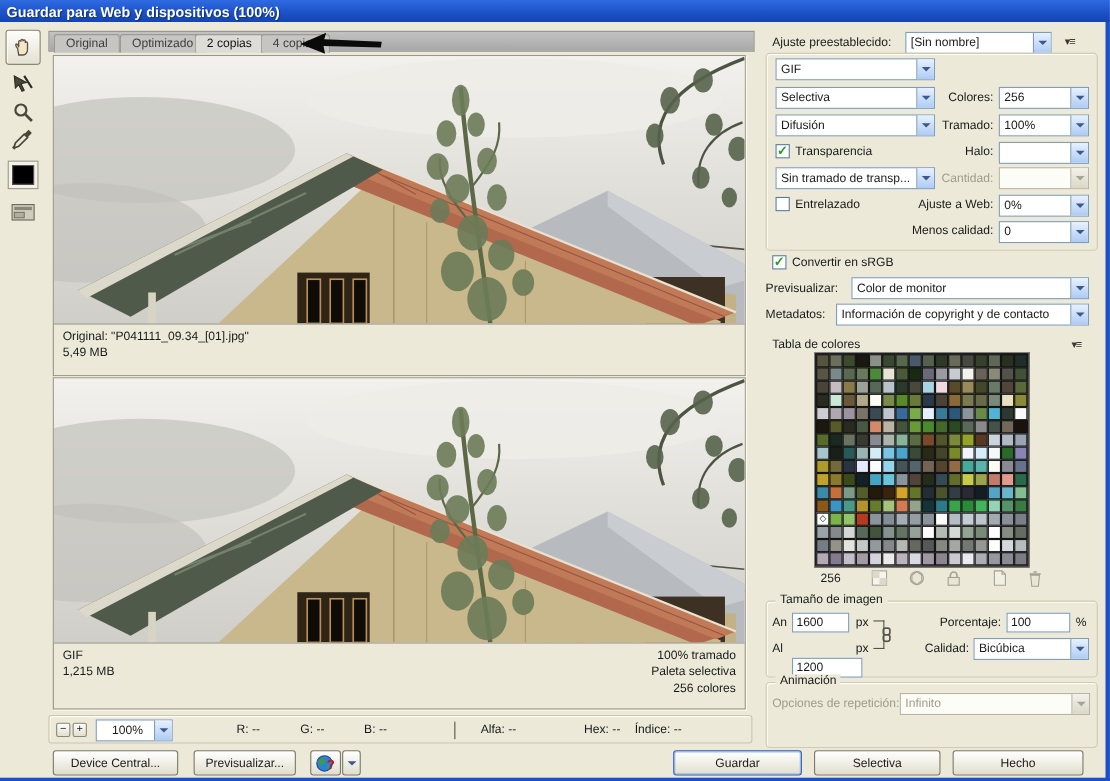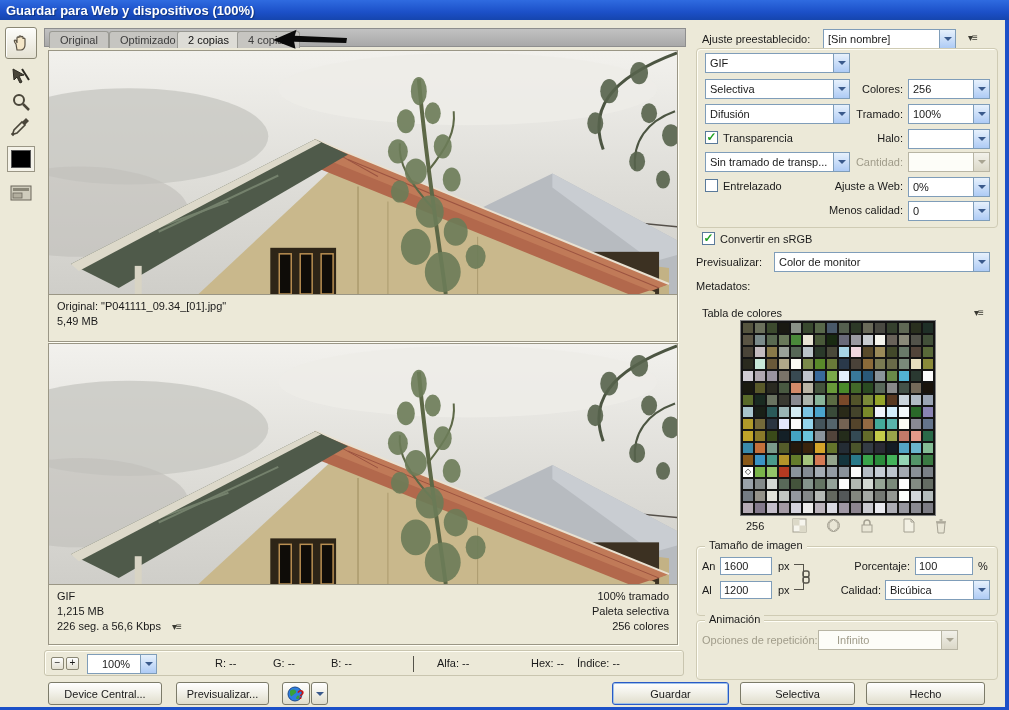--- a/index.html
+++ b/index.html
@@ -295,24 +295,20 @@
               <ellipse cx="602" cy="62" rx="8" ry="10"></ellipse>
     <ellipse cx="624" cy="84" rx="9" ry="11"></ellipse>
               <ellipse cx="590" cy="110" rx="8" ry="10"></ellipse>
     <ellipse cx="616" cy="128" rx="7" ry="9"></ellipse>
   </g>
 </svg>
 </div>
       <div class="pane-info">
         <div>GIF</div>
         <div>1,215 MB</div>
-        <div>
-          <span>226 seg. a 56,6 Kbps</span>
-          <span class="mini-menu" style="margin-left:8px;">▾≡</span>
-        </div>
         <div class="info-right">
           <div>100% tramado</div>
           <div>Paleta selectiva</div>
           <div>256 colores</div>
         </div>
       </div>
     </div>
 
     <div class="statusbar">
       <div class="spin" style="left:6px;"><span>−</span></div>
@@ -460,20 +456,26 @@
 
       <span class="rp" style="left:8px;top:236px;">Previsualizar:</span>
       <div class="combo" style="left:86px;top:232px;width:216px;">
         <span class="ctext">Color de monitor</span>
           <span class="cbtn">
             <i></i>
           </span>
       </div>
 
       <span class="rp" style="left:8px;top:260px;">Metadatos:</span>
+      <div class="combo" style="left:72px;top:256px;width:230px;">
+        <span class="ctext">Información de copyright y de contacto</span>
+          <span class="cbtn">
+            <i></i>
+          </span>
+      </div>
 
       <span class="rp" style="left:14px;top:287px;">Tabla de colores</span>
       <span class="rp menu-flag" style="left:286px;top:287px;">▾≡</span>
       <div class="ct-grid" id="ct-grid">
           <div class="ct-cell" style="background: rgb(85, 84, 63);"></div>
           <div class="ct-cell" style="background: rgb(107, 112, 92);"></div>
           <div class="ct-cell" style="background: rgb(60, 74, 46);"></div>
           <div class="ct-cell" style="background: rgb(25, 25, 18);"></div>
           <div class="ct-cell" style="background: rgb(138, 146, 136);"></div>
           <div class="ct-cell" style="background: rgb(57, 73, 47);"></div>
@@ -755,21 +757,21 @@
         </svg>
       </div>
 
       <div class="group" style="left:8px;top:526px;width:302px;height:70px;">
         <span class="gtitle">Tamaño de imagen</span>
       </div>
       <span class="rp" style="left:14px;top:540px;">An</span>
       <div class="field" style="left:32px;top:537px;width:52px;">1600</div>
       <span class="rp" style="left:90px;top:540px;">px</span>
       <span class="rp" style="left:14px;top:564px;">Al</span>
-      <div class="field" style="left:32px;top:561px;width:52px;">1200</div>
+      <div class="field" style="left:32px;top:578px;width:64px;">1200</div>
       <span class="rp" style="left:90px;top:564px;">px</span>
       <div class="bracket" style="left:106px;top:544px;height:26px;"></div>
       <svg class="rp" style="left:112px;top:550px;" width="12" height="14" viewBox="0 0 12 14">
         <rect x="3" y="1" width="6" height="6" rx="2" fill="none" stroke="#55534a" stroke-width="1.5"></rect>
         <rect x="3" y="7" width="6" height="6" rx="2" fill="none" stroke="#55534a" stroke-width="1.5"></rect>
       </svg>
       <span class="rp lbl-r" style="left:150px;top:540px;width:72px;">Porcentaje:</span>
       <div class="field" style="left:227px;top:537px;width:58px;">100</div>
       <span class="rp" style="left:290px;top:540px;">%</span>
       <span class="rp lbl-r" style="left:135px;top:564px;width:58px;">Calidad:</span>
@@ -777,21 +779,21 @@
         <span class="ctext">Bicúbica</span>
           <span class="cbtn">
             <i></i>
           </span>
       </div>
 
       <div class="group" style="left:8px;top:600px;width:302px;height:60px;">
         <span class="gtitle">Animación</span>
       </div>
       <span class="rp dim" style="left:14px;top:614px;">Opciones de repetición:</span>
-      <div class="combo disabled" style="left:130px;top:610px;width:140px;padding-left:14px;">
+      <div class="combo disabled" style="left:130px;top:610px;width:173px;">
         <span class="ctext">Infinito</span>
           <span class="cbtn">
             <i></i>
           </span>
       </div>
     </div>
   </div>
 
   <div class="edge-r"></div>
   <div class="edge-b"></div>

